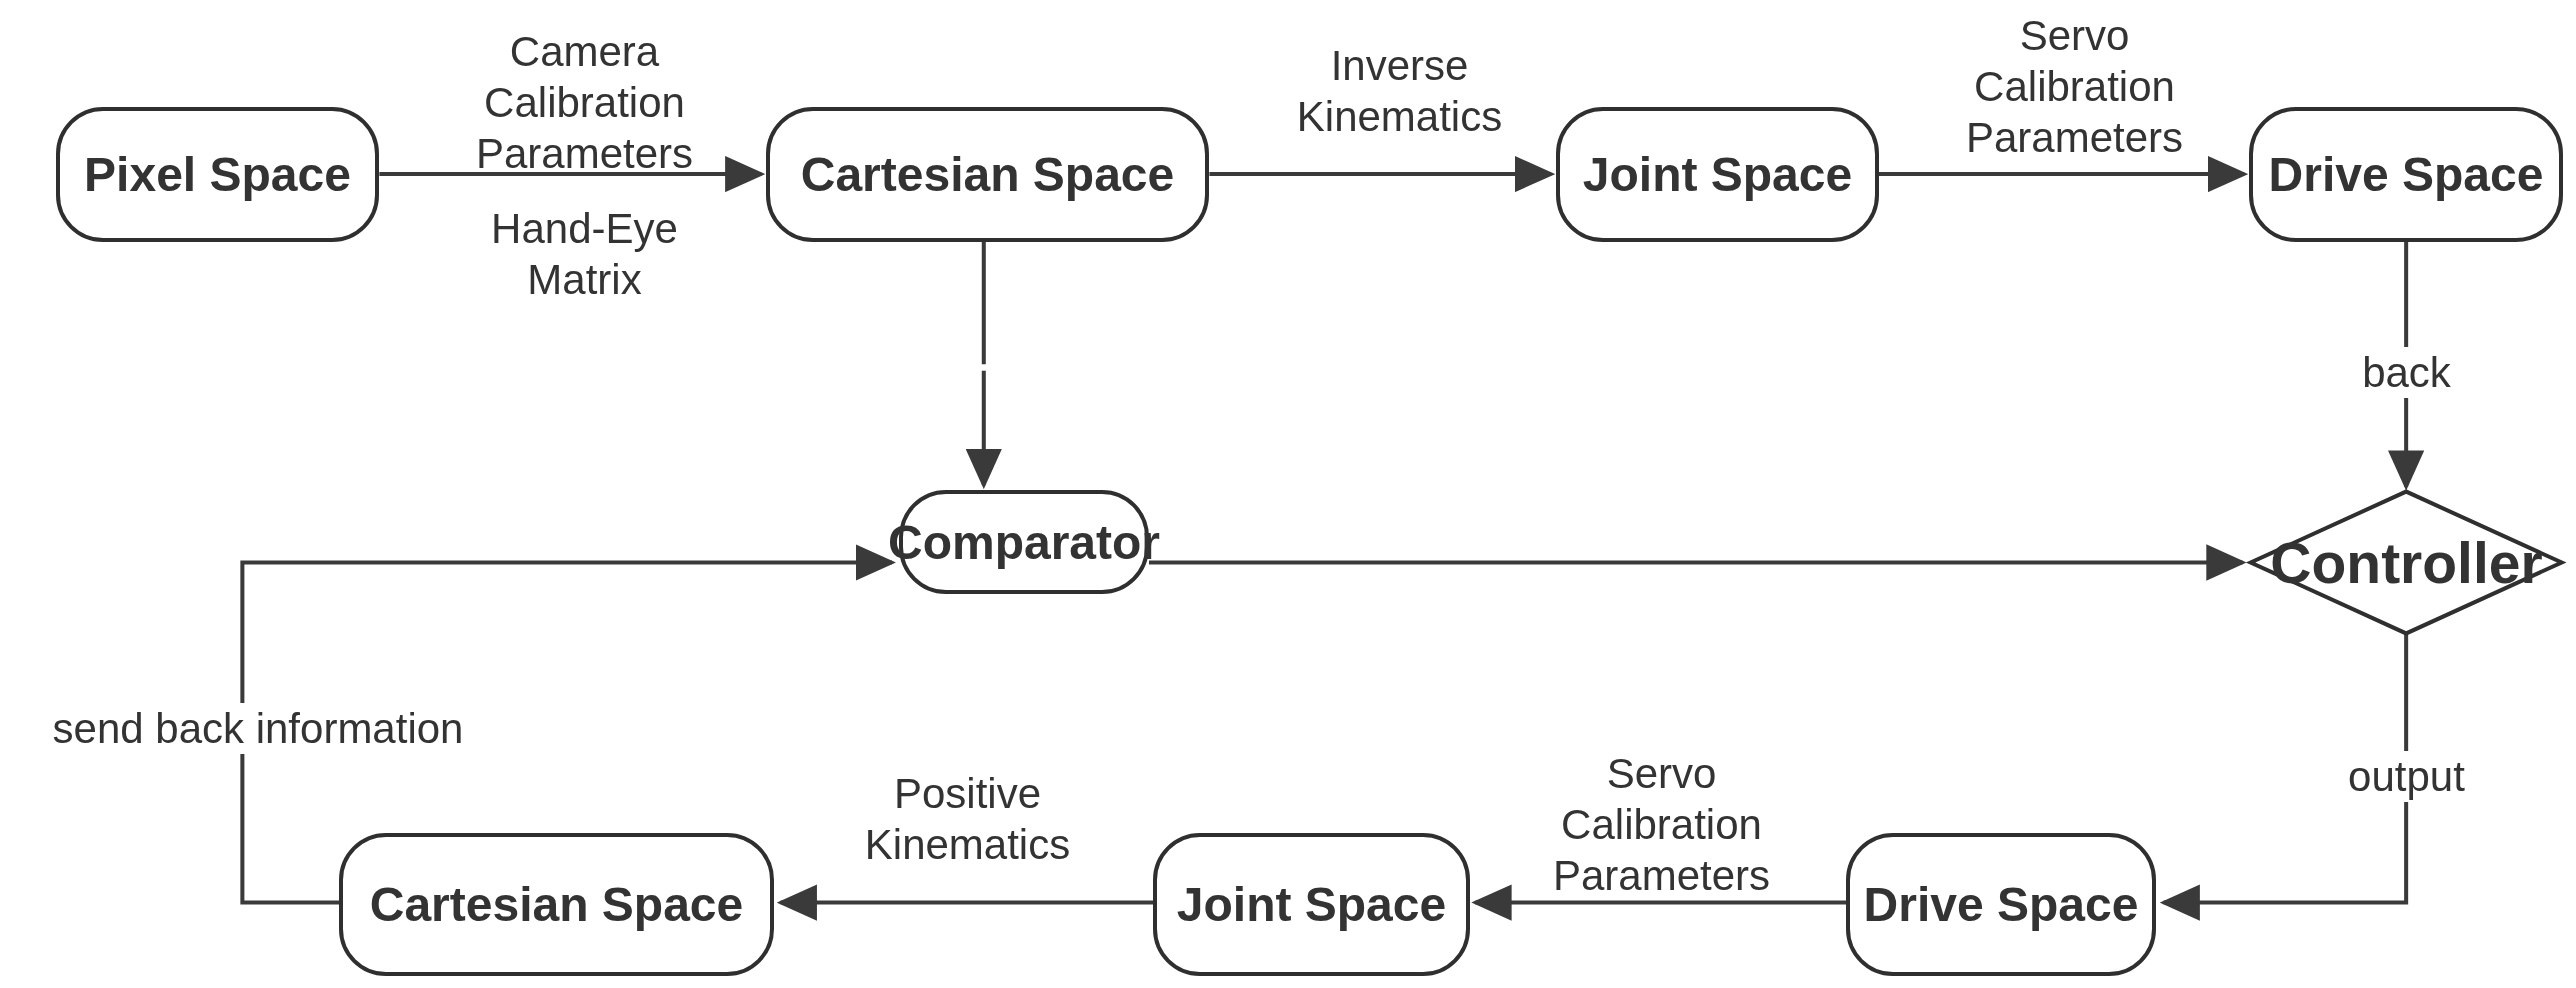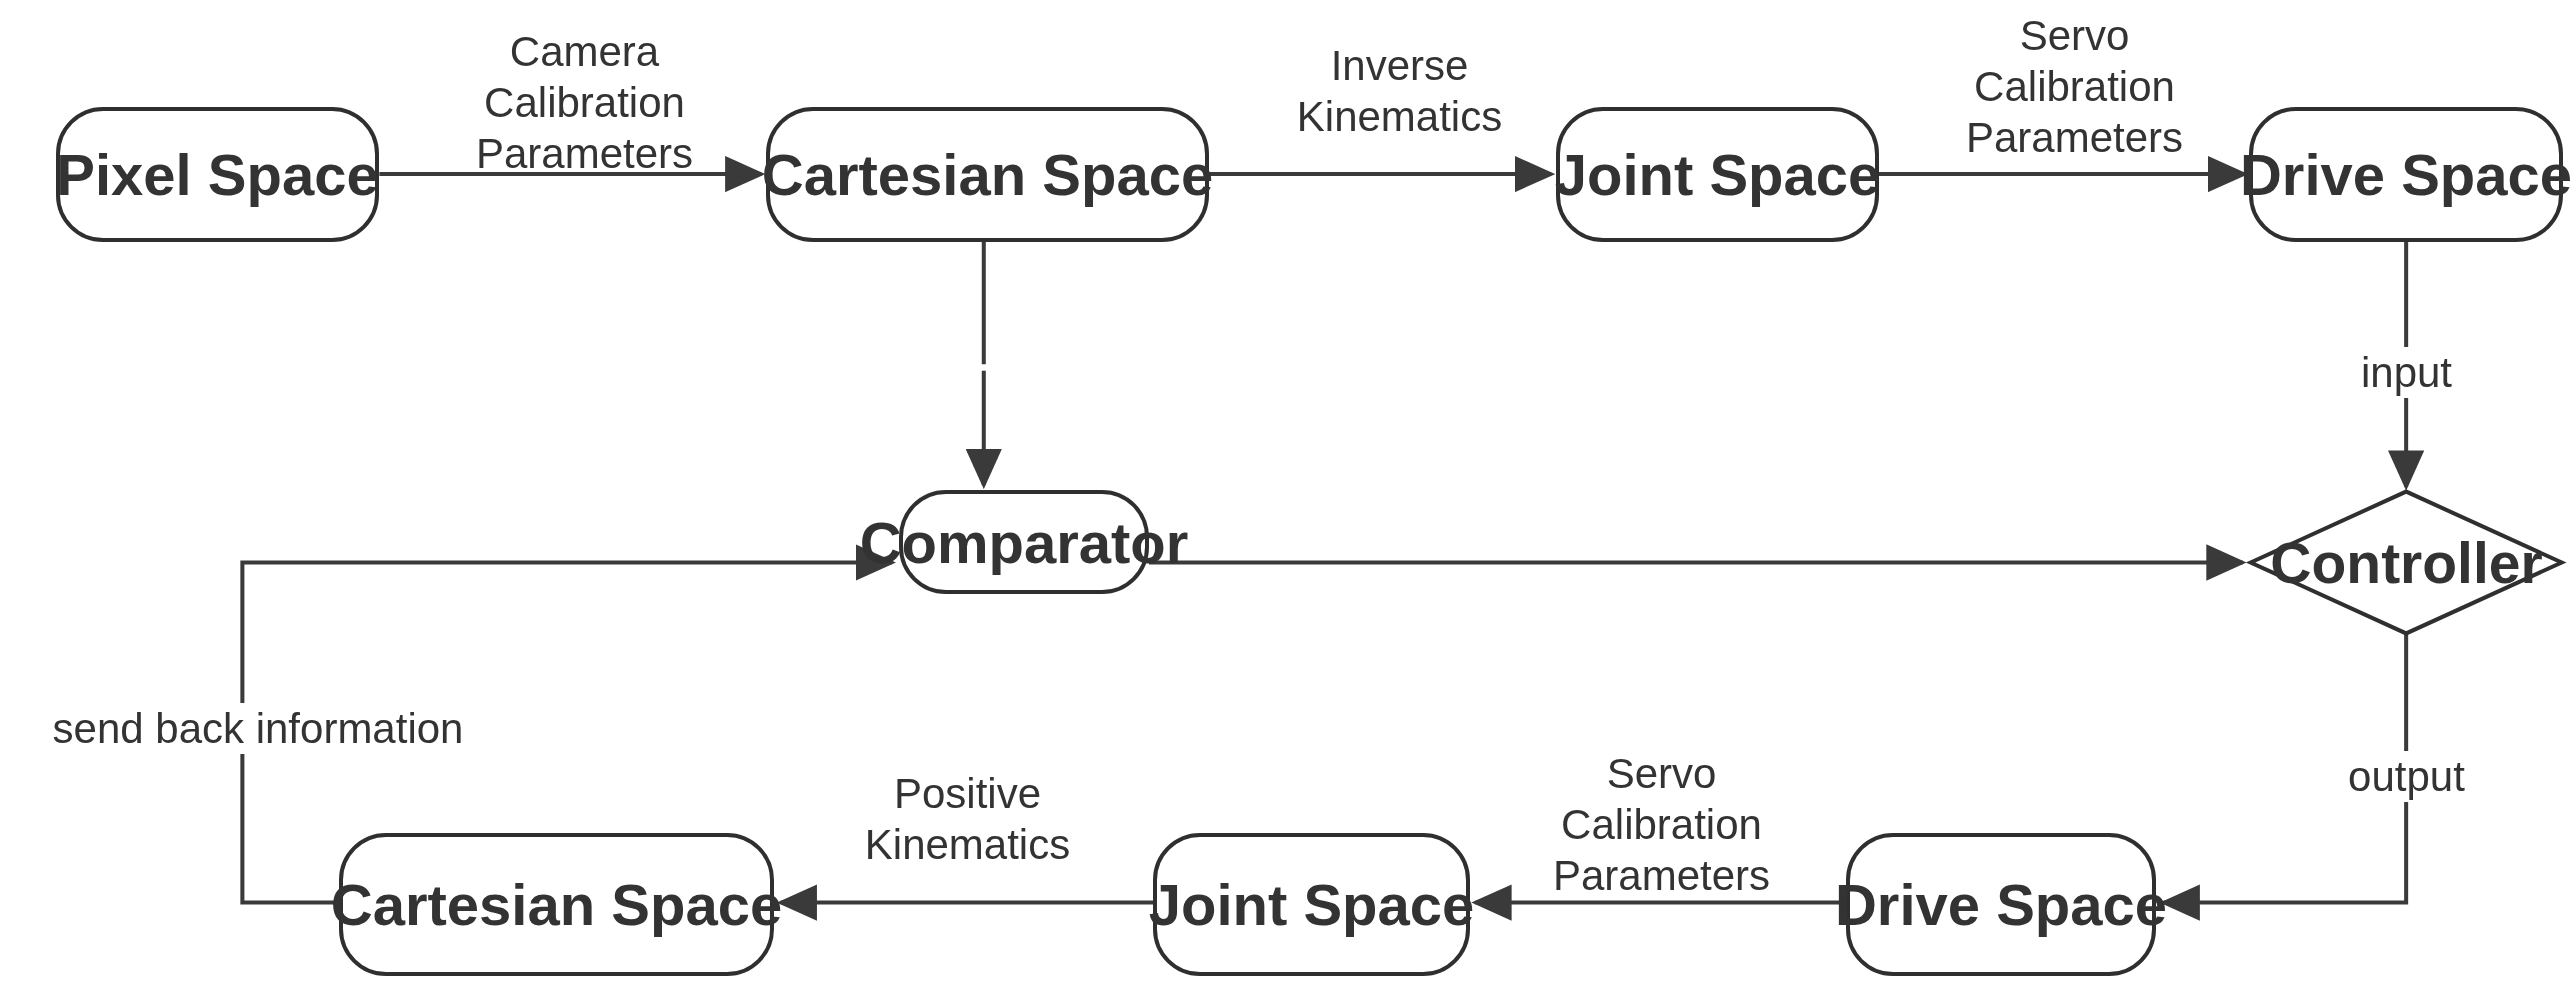--- a/index.html
+++ b/index.html
@@ -23,21 +23,21 @@
   .diamond{fill:var(--node-fill);stroke:var(--node-border);stroke-width:5;}
   .node{
     position:absolute;
     box-sizing:border-box;
     background:var(--node-fill);
     border:4px solid var(--node-border);
     border-radius:47px;
     display:flex;align-items:center;justify-content:center;
     color:var(--text);
     font-weight:bold;
-    font-size:58px;
+    font-size:48px;
     white-space:nowrap;
   }
   .diamond-label{
     position:absolute;
     display:flex;align-items:center;justify-content:center;
     color:var(--text);
     font-weight:bold;
     font-size:57px;
     white-space:nowrap;
   }
@@ -117,29 +117,31 @@
   </div>
 
   <div class="node" style="left:339px;top:833px;width:435px;height:143px">
     <span>Cartesian Space</span>
   </div>
 
   <div class="elabel" style="left:419px;top:26px;width:331px">Camera
 Calibration
 Parameters</div>
 
+  <div class="elabel" style="left:419px;top:203px;width:331px">Hand-Eye
+Matrix</div>
 
   <div class="elabel" style="left:1234px;top:40px;width:331px">Inverse
 Kinematics</div>
 
   <div class="elabel" style="left:1909px;top:9.7px;width:331px">Servo
 Calibration
 Parameters</div>
 
-  <div class="elabel mask" style="left:2326px;top:347px;width:161px">input</div>
+  <div class="elabel mask" style="left:2326px;top:347px;width:161px">back</div>
 
   <div class="elabel mask" style="left:2314px;top:751px;width:185px">output</div>
 
   <div class="elabel mask" style="left:24px;top:703px;width:468px">send back information</div>
 
   <div class="elabel" style="left:1496px;top:748px;width:331px">Servo
 Calibration
 Parameters</div>
 
   <div class="elabel" style="left:802px;top:768px;width:331px">Positive

